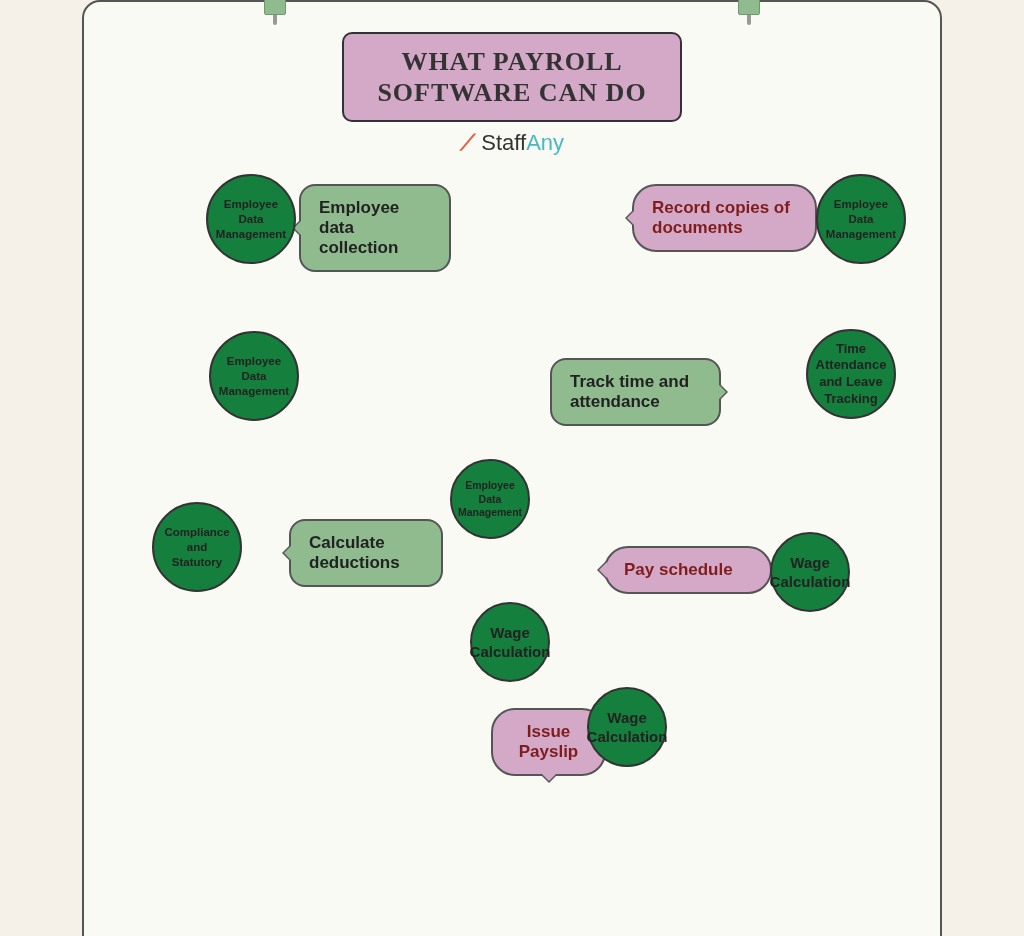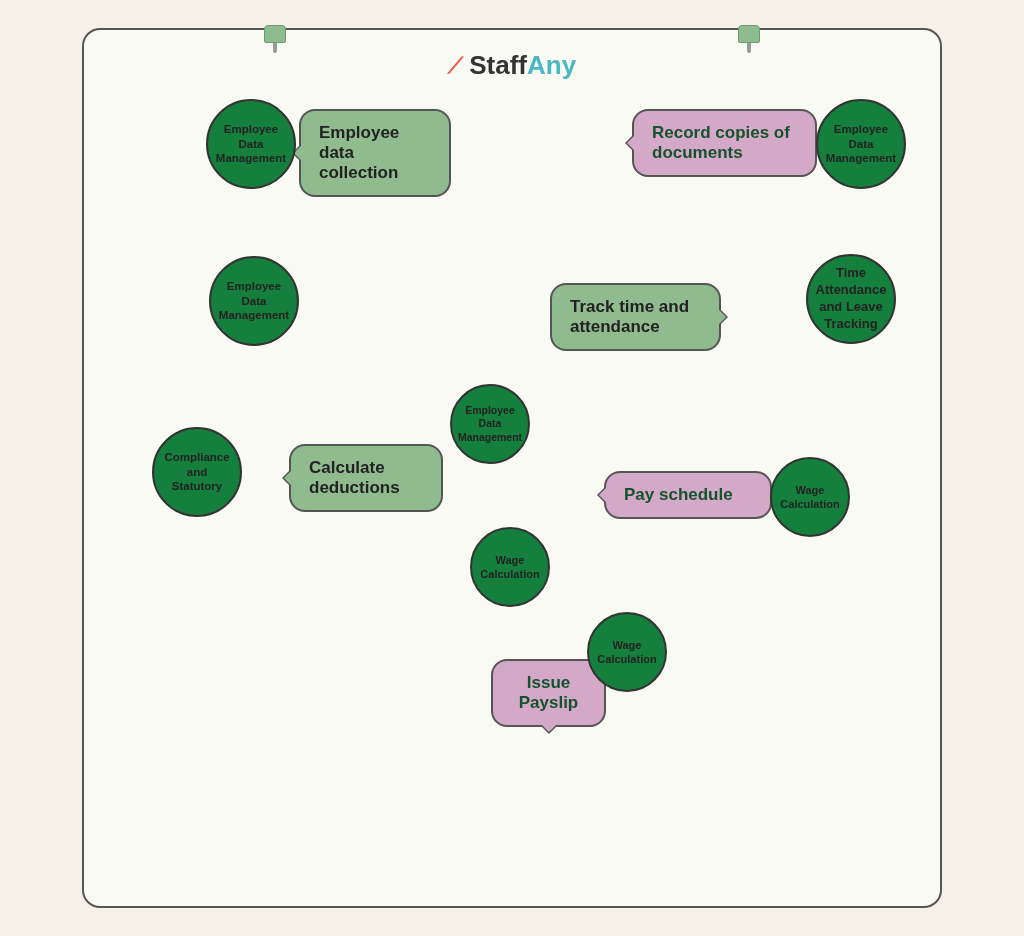--- a/index.html
+++ b/index.html
@@ -76,45 +76,45 @@
       align-items: center;
       justify-content: center;
       gap: 6px;
     }
     .logo-icon {
       color: #e8604a;
       font-size: 22px;
       font-weight: bold;
     }
     .logo-text {
-      font-size: 26px;
-      font-weight: bold;
+      font-size: 22px;
+      font-weight: normal;
       color: #333;
     }
     .logo-s { color: #4ab8c4; }
 
     
     .bubble-green {
       background: #8fbb8f;
       border: 2px solid #555;
       border-radius: 16px;
       padding: 12px 18px;
       font-size: 17px;
       font-weight: 700;
       color: #222;
       position: absolute;
     }
     .bubble-purple {
       background: #d4a8c7;
       border: 2px solid #555;
-      border-radius: 16px;
+      border-radius: 24px;
       padding: 12px 18px;
       font-size: 17px;
       font-weight: 700;
-      color: #14532d;
+      color: #7f1d1d;
       position: absolute;
     }
 
     
     .tail-left::before {
       content: '';
       position: absolute;
       left: -18px;
       top: 50%;
       transform: translateY(-50%);
@@ -186,21 +186,21 @@
       font-size: 11.5px;
       font-weight: 800;
       color: #222;
       position: absolute;
       line-height: 1.3;
       padding: 6px;
     }
     .badge-sm {
       width: 80px;
       height: 80px;
-      font-size: 11px;
+      font-size: 15px;
     }
 
     
     .content {
       position: relative;
       width: 100%;
       height: 760px;
       margin-top: 5px;
     }
   </style>
@@ -211,20 +211,23 @@
 
   <div class="pin pin-left">
     <div class="pin-head"></div>
     <div class="pin-stem"></div>
   </div>
   <div class="pin pin-right">
     <div class="pin-head"></div>
     <div class="pin-stem"></div>
   </div>
 
+  <div class="title-box">
+    <div class="title-text">WHAT PAYROLL<br>SOFTWARE CAN DO</div>
+  </div>
 
   <div class="logo-area">
     <span class="logo-icon">⟋</span>
     <span class="logo-text">Staff<span class="logo-s">Any</span></span>
   </div>
 
   <div class="content">
 
     <div class="bubble-green tail-left" style="left:195px; top:10px; width:152px;">
       Employee data<br>collection
@@ -240,21 +243,21 @@
     </div>
 
     <div class="bubble-green tail-left" style="left:185px; top:345px; width:154px;">
       Calculate<br>deductions
     </div>
 
     <div class="bubble-purple tail-left" style="left:500px; top:372px; width:168px;">
       Pay schedule
     </div>
 
-    <div class="bubble-purple tail-down" style="left:387px; top:560px; width:115px; text-align:center;">
+    <div class="bubble-purple tail-down" style="left:387px; top:534px; width:115px; text-align:center;">
       Issue<br>Payslip
     </div>
 
     <div class="badge" style="left:102px; top:0px;">
       Employee<br>Data<br>Management
     </div>
 
     <div class="badge" style="left:712px; top:0px;">
       Employee<br>Data<br>Management
     </div>

